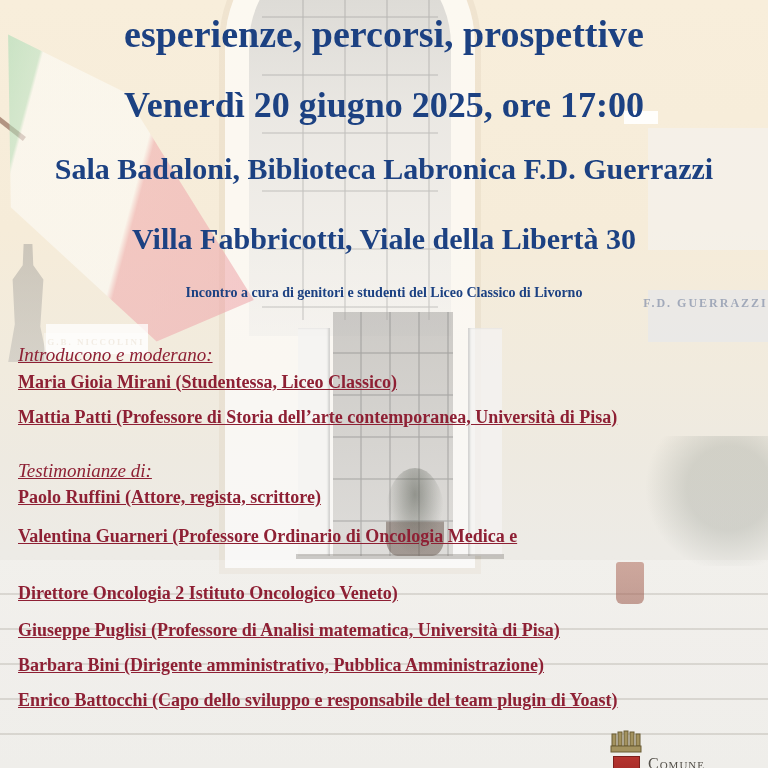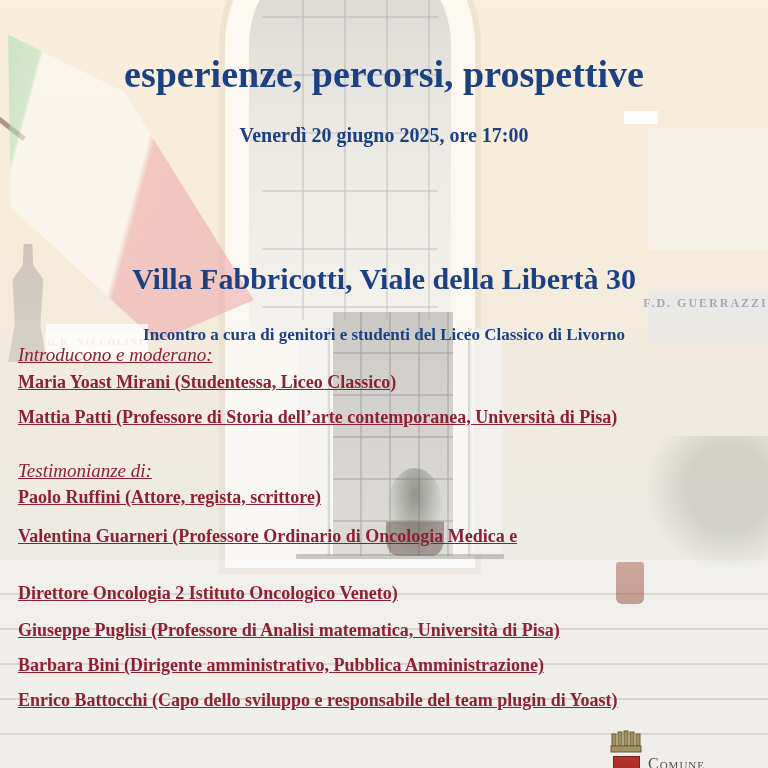--- a/index.html
+++ b/index.html
@@ -52,26 +52,26 @@
   .plaque-guerrazzi{left:648px;top:290px;width:120px;height:46px;background:rgba(228,231,238,.55);
     font-size:12px;color:rgba(148,157,178,.85);padding-top:6px;}
   .plaque-small-right{position:absolute;left:624px;top:111px;width:34px;height:13px;background:rgba(255,255,255,.9);}
   .plaque-big-right{position:absolute;left:648px;top:128px;width:120px;height:122px;background:rgba(243,243,245,.5);}
   .foliage-right{position:absolute;left:638px;top:436px;width:130px;height:130px;opacity:.3;
     background:radial-gradient(circle at 70% 40%,#8f958c 0 35%,rgba(143,149,140,0) 70%);}
   .pot-right{position:absolute;left:616px;top:562px;width:28px;height:42px;opacity:.55;
     background:linear-gradient(180deg,#b06c5c,#9c5a4c);border-radius:3px 3px 6px 6px;}
   
   .h-center{position:absolute;left:0;right:0;text-align:center;color:#1c4182;font-weight:700;
-    white-space:nowrap;z-index:10;margin-top:40px;}
+    white-space:nowrap;z-index:10;}
   .title{top:12px;font-size:38px;}
-  .date{top:84px;font-size:20px;}
+  .date{top:84px;font-size:36px;}
   .venue{top:152px;font-size:30px;}
   .address{top:222px;font-size:30px;}
-  .organizer{top:285px;font-size:17px;}
+  .organizer{top:285px;font-size:14px;}
   .line-left{position:absolute;left:18px;color:#8e2034;font-weight:700;font-size:18px;
     white-space:nowrap;z-index:10;text-decoration:underline;}
   .heading-it{font-style:italic;font-weight:400;font-size:19px;}
   
   .crest{position:absolute;left:600px;top:728px;width:168px;height:40px;z-index:10;}
   .crest-crown{position:absolute;left:8px;top:2px;}
   .crest-shield{position:absolute;left:13px;top:28px;width:25px;height:14px;
     background:linear-gradient(180deg,#b5342f,#a72c28);border:1px solid #7c1f1c;}
   .crest-label{position:absolute;left:48px;top:27px;font-family:"Liberation Serif",serif;
     font-variant:small-caps;font-size:16px;color:#55514b;letter-spacing:1px;}
@@ -97,25 +97,26 @@
   <div class="plaque plaque-niccolini">G.B. NICCOLINI</div>
   <div class="plaque-marble-left"></div>
   <div class="plaque plaque-guerrazzi">F.D. GUERRAZZI.</div>
   <div class="plaque-small-right"></div>
   <div class="plaque-big-right"></div>
   <div class="foliage-right"></div>
   <div class="pot-right"></div>
 
   <div class="h-center title">esperienze, percorsi, prospettive</div>
   <div class="h-center date">Venerdì 20 giugno 2025, ore 17:00</div>
+  <div class="h-center venue">Sala Badaloni, Biblioteca Labronica F.D. Guerrazzi</div>
   <div class="h-center address">Villa Fabbricotti, Viale della Libertà 30</div>
   <div class="h-center organizer">Incontro a cura di genitori e studenti del Liceo Classico di Livorno</div>
 
   <div class="line-left heading-it" style="top:344px">Introducono e moderano:</div>
-  <div class="line-left" style="top:372px">Maria Yoast Mirani (Studentessa, Liceo Classico)</div>
+  <div class="line-left" style="top:372px">Maria Gioia Mirani (Studentessa, Liceo Classico)</div>
   <div class="line-left" style="top:407px">Mattia Patti (Professore di Storia dell’arte contemporanea, Università di Pisa)</div>
 
   <div class="line-left heading-it" style="top:460px">Testimonianze di:</div>
   <div class="line-left" style="top:487px">Paolo Ruffini (Attore, regista, scrittore)</div>
   <div class="line-left" style="top:526px">Valentina Guarneri (Professore Ordinario di Oncologia Medica e</div>
   <div class="line-left" style="top:583px">Direttore Oncologia 2 Istituto Oncologico Veneto)</div>
   <div class="line-left" style="top:620px">Giuseppe Puglisi (Professore di Analisi matematica, Università di Pisa)</div>
   <div class="line-left" style="top:655px">Barbara Bini (Dirigente amministrativo, Pubblica Amministrazione)</div>
   <div class="line-left" style="top:690px">Enrico Battocchi (Capo dello sviluppo e responsabile del team plugin di Yoast)</div>
 

